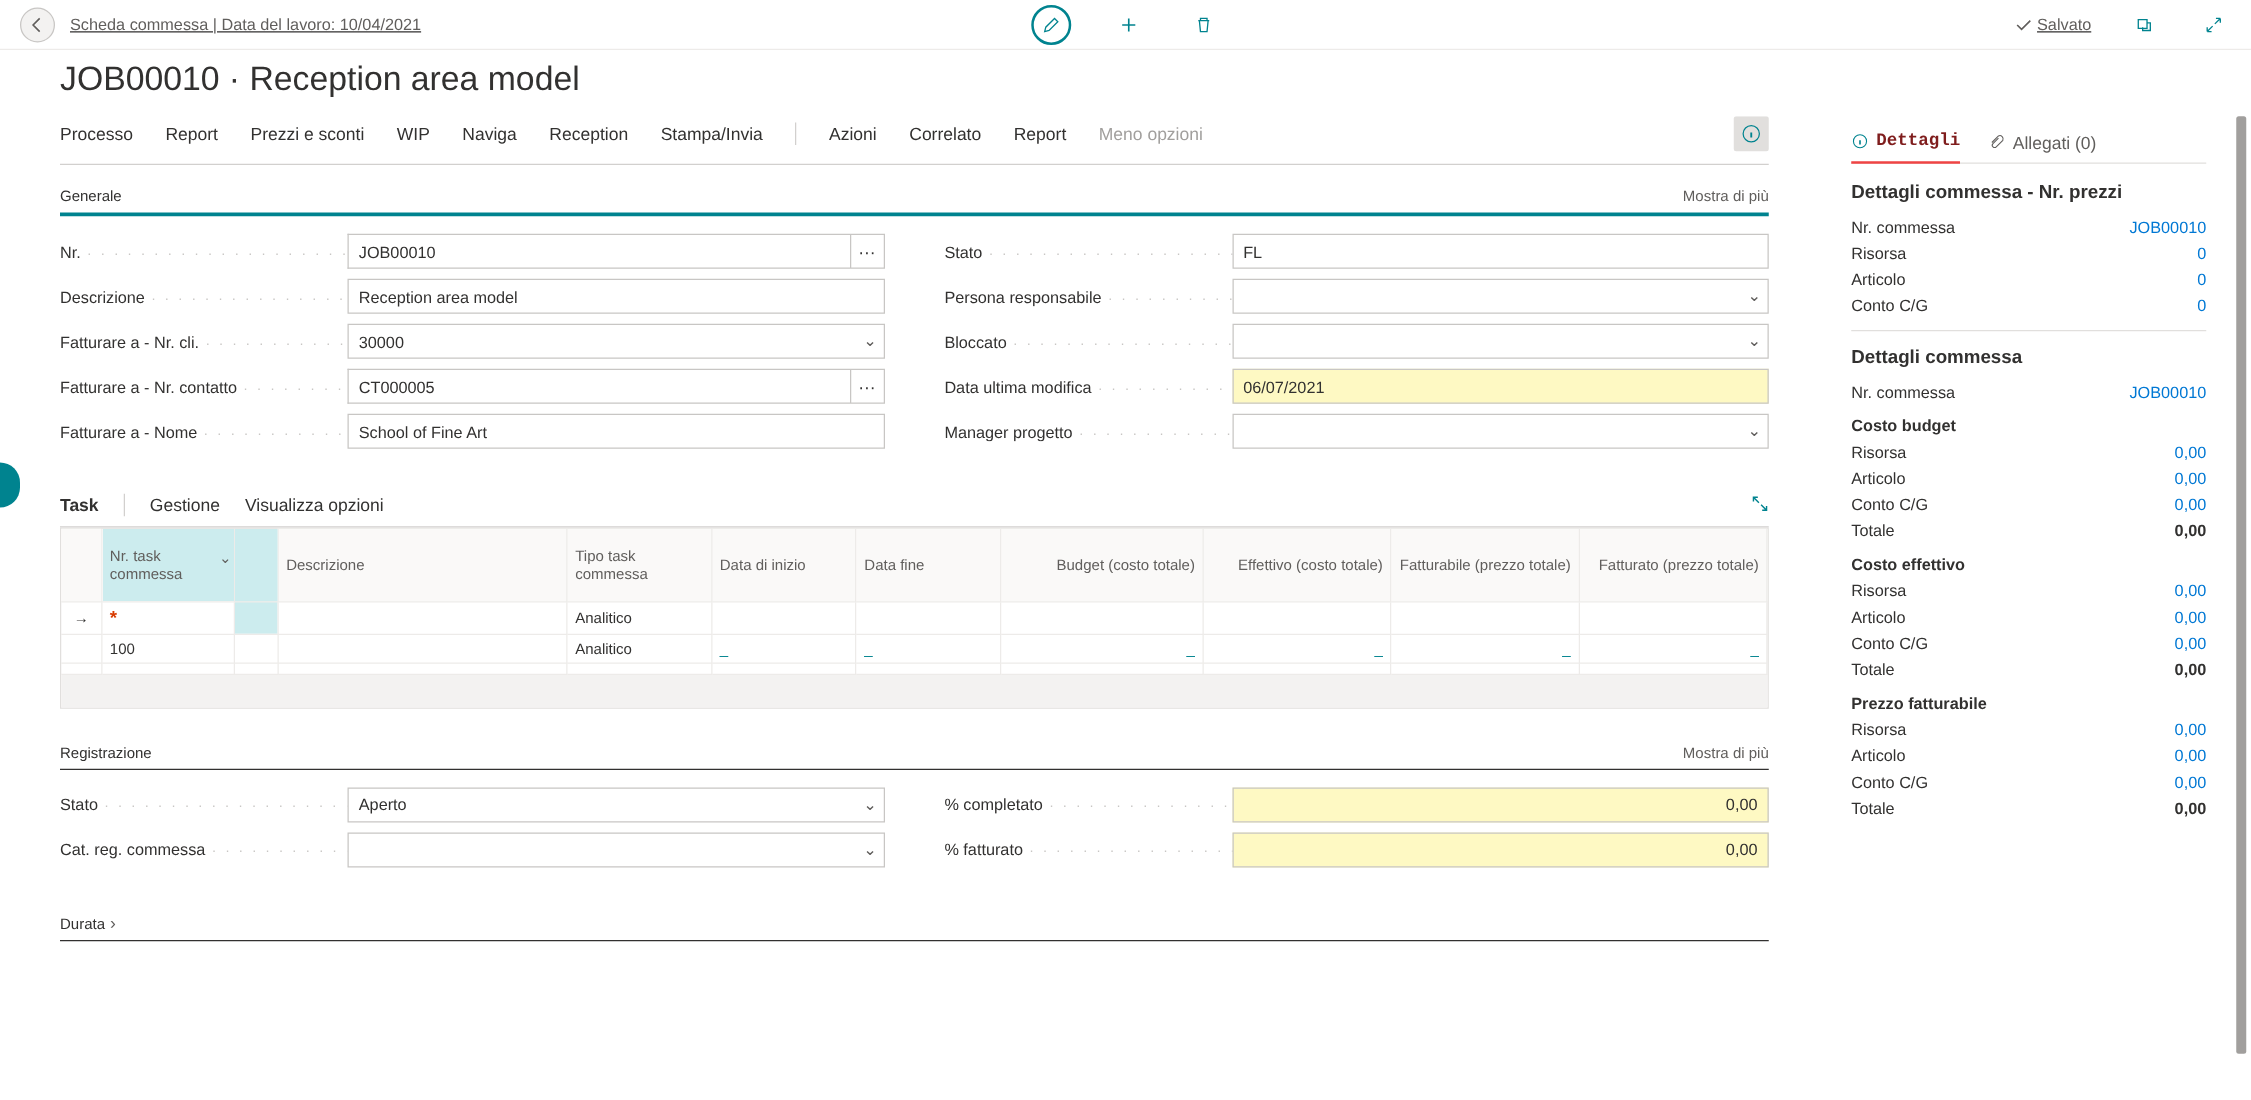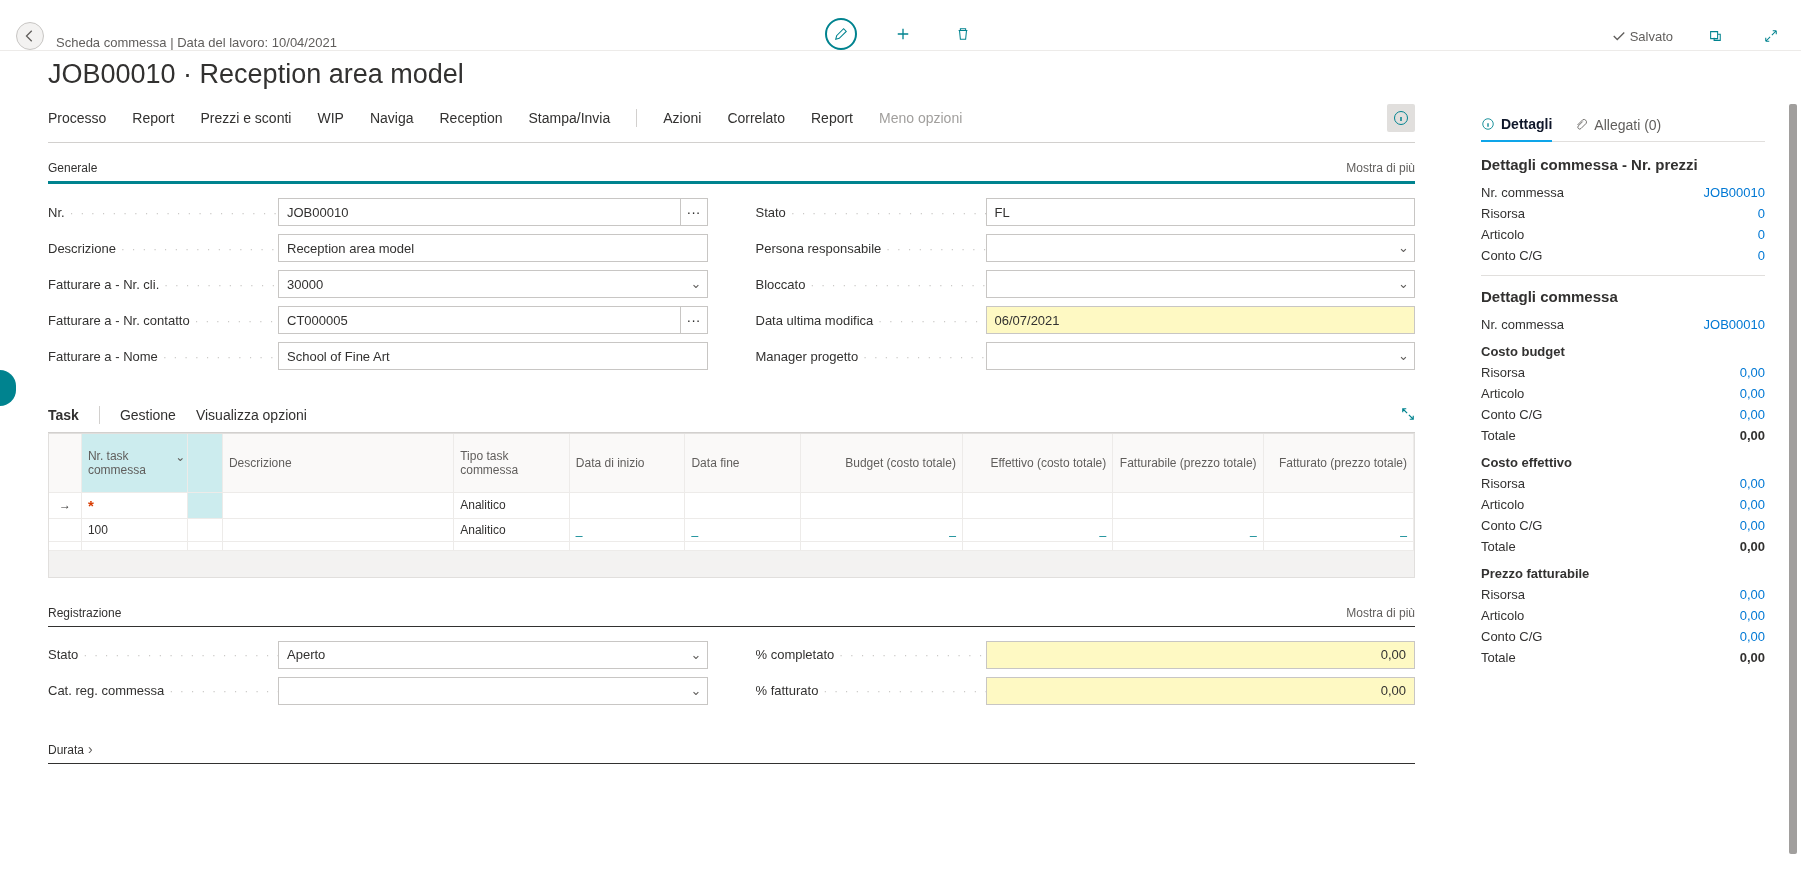--- a/index.html
+++ b/index.html
@@ -1,18 +1,18 @@
 <!DOCTYPE html>
 <html><head>
 <meta charset="utf-8">
 <style>
 * { box-sizing: border-box; margin: 0; padding: 0; }
 body { font-family: "Segoe UI", Arial, sans-serif; font-size: 13px; color: #323130; background: #fff; width: 1801px; height: 880px; overflow: hidden; position: relative; }
 
-.top-bar { display: flex; align-items: flex-end; height: 51px; padding: 0 16px; border-bottom: 1px solid #edebe9; position: relative; }
+.top-bar { display: flex; align-items: center; height: 40px; padding: 0 16px; border-bottom: 1px solid #edebe9; position: relative; text-decoration: underline; }
 .back-btn { width: 28px; height: 28px; border-radius: 50%; border: 1px solid #c8c6c4; background: #f3f2f1; display: flex; align-items: center; justify-content: center; cursor: pointer; margin-right: 12px; color: #323130; }
 .breadcrumb { font-size: 13px; color: #605e5c; }
 .center-actions { position: absolute; left: 50%; transform: translateX(-50%); display: flex; gap: 32px; align-items: center; }
 .circle-btn { width: 32px; height: 32px; border-radius: 50%; border: 2px solid #00838f; display: flex; align-items: center; justify-content: center; cursor: pointer; color: #00838f; }
 .icon-btn { width: 28px; height: 28px; display: flex; align-items: center; justify-content: center; cursor: pointer; color: #00838f; }
 .right-actions { margin-left: auto; display: flex; align-items: center; gap: 28px; }
 .saved { display: flex; align-items: center; gap: 4px; color: #605e5c; font-size: 13px; }
 
 .page-title-row { padding: 8px 48px 14px; }
 .page-title { font-size: 27px; font-weight: 300; color: #323130; }
@@ -59,21 +59,21 @@
 table.grid .indicator { width: 28px; text-align: center; }
 .th-task { background: #ccecee !important; position: relative; }
 .th-task .caret { position: absolute; right: 2px; top: 16px; color: #605e5c; }
 .cell-sel { background: #ccecee; }
 .req { color: #d83b01; font-weight: bold; font-size: 15px; }
 .dash { color: #00838f; }
 .filler { height: 26px; background: #f3f2f1; }
 
 .fact-tabs { display: flex; gap: 22px; border-bottom: 1px solid #e1dfdd; margin-bottom: 14px; }
 .ftab { display: flex; align-items: center; gap: 6px; padding-bottom: 8px; cursor: pointer; color: #605e5c; font-size: 14px; }
-.ftab.active { color: #0f172a; border-bottom: 2px solid #0ea5e9; margin-bottom: -1px; font-weight: 600; }
+.ftab.active { color: #7f1d1d; border-bottom: 2px solid #ef4444; margin-bottom: -1px; font-weight: 600; font-family: Liberation Mono, monospace; }
 .fact h3 { font-size: 15px; font-weight: 600; margin: 6px 0 12px; }
 .fact h4 { font-size: 13px; font-weight: 600; margin: 12px 0 6px; }
 .kv { display: flex; justify-content: space-between; font-size: 13px; margin-bottom: 6px; }
 .kv .v { color: #0078d4; }
 .kv .v.bold { color: #323130; font-weight: 600; }
 .fact hr { border: none; border-top: 1px solid #e1dfdd; margin: 12px 0; }
 
 .edge-tab { position: absolute; left: 0; top: 370px; width: 16px; height: 36px; background: #00838f; border-radius: 0 18px 18px 0; }
 
 .expand-caret::after { content: "›"; margin-left: 4px; font-size: 14px; color: #605e5c; }

